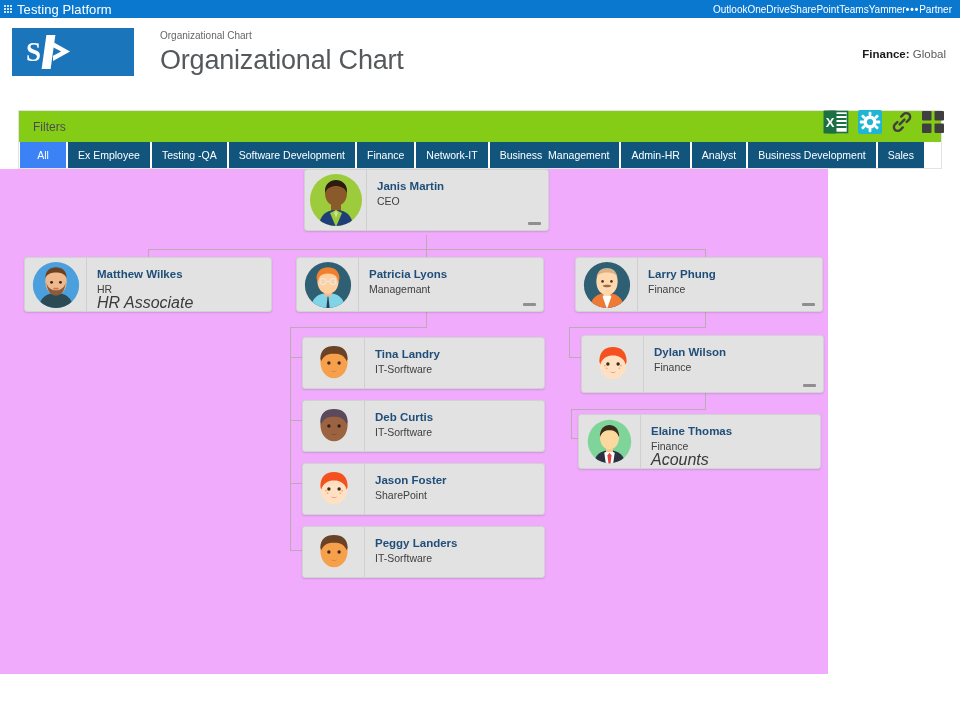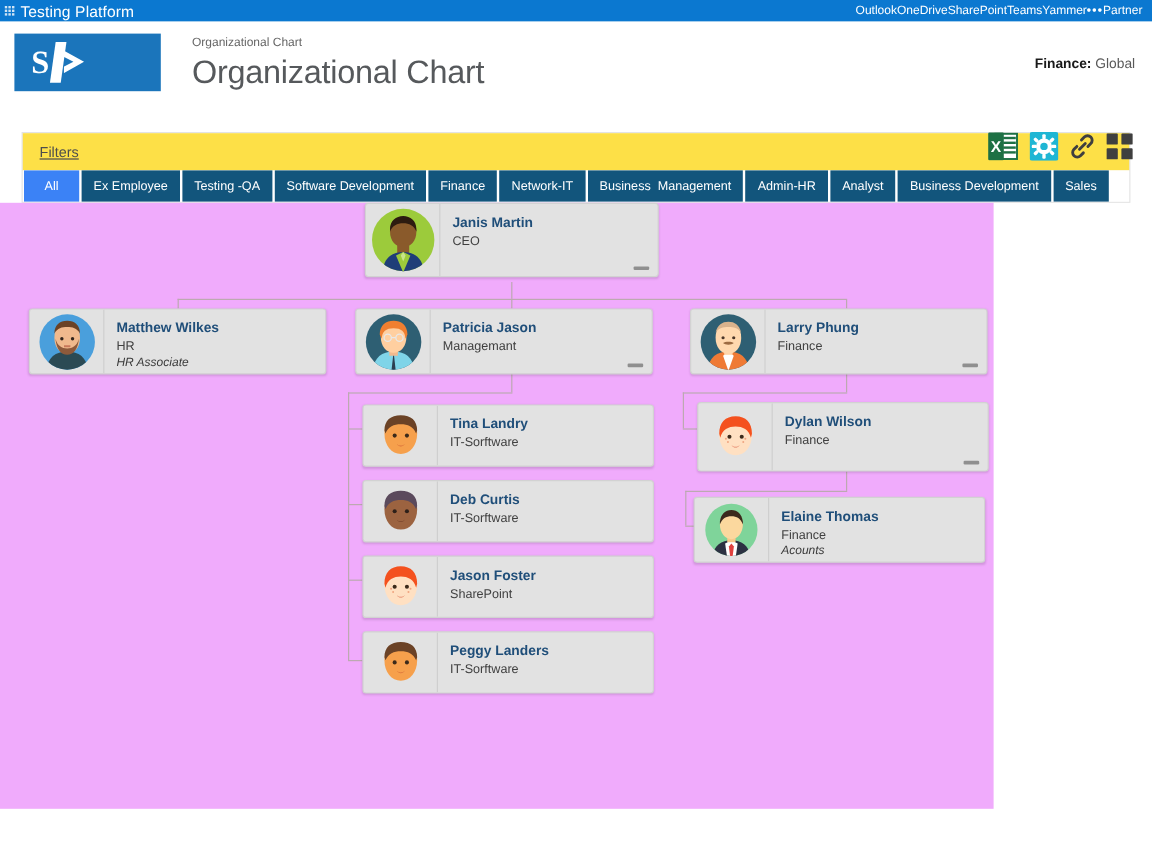--- a/index.html
+++ b/index.html
@@ -97,22 +97,21 @@
   
   .filters-wrap {
     margin: 14px 18px 0 18px;
     border: 1px solid #e3e3e3;
     background: #fafafa;
     width: 924px;
   }
   .filters-label {
     height: 31px; display: flex; align-items: center;
     padding-left: 14px; font-size: 12px; color: #4d4d4d;
-    background: #fde047;
-    text-decoration: underline;
+    background: #84cc16;
   }
   .tabs-row {
     display: flex; align-items: stretch;
     background: #ffffff; padding: 0 1px 0 1px;
     height: 26px;
   }
   .tab {
     background: #12557c;
     color: #ffffff;
     font-size: 10.5px;
@@ -158,21 +157,21 @@
     display: flex; flex-direction: column; justify-content: flex-start;
   }
   .p-name {
     font-size: 11.5px; font-weight: bold; color: #1f4e79;
     line-height: 14px; margin-bottom: 2px;
   }
   .p-role {
     font-size: 10.5px; color: #404040; line-height: 13px;
   }
   .p-sub {
-    font-size: 10px; color: #3a3a3a; font-style: italic; line-height: 13px;
+    font-size: 16px; color: #3a3a3a; font-style: italic; line-height: 13px;
   }
   .collapse-btn {
     position: absolute; right: 7px; bottom: 5px;
     width: 13px; height: 3px; background: #8f8f8f; border-radius: 1px;
     cursor: pointer;
   }
   svg.av { display: block; }
 </style>
 </head>
 <body>
@@ -381,21 +380,21 @@
           <path d="M23 33 h8 v7 h-8z" fill="#f0b98d"></path>
           <path d="M27 9 c8 0 12 5 12 13 0 9-5 15-12 15 s-12-6-12-15 c0-8 4-13 12-13z" fill="#ffcfa0"></path>
           <path d="M14 20 c0-9 6-13 13-13 s13 4 13 13 l-2 4 c0-7-4-10-11-10 s-11 3-11 10z" fill="#f07f30"></path>
           <circle cx="21.5" cy="23" r="3.4" fill="none" stroke="#e8e8e8" stroke-width="1.2"></circle>
           <circle cx="32.5" cy="23" r="3.4" fill="none" stroke="#e8e8e8" stroke-width="1.2"></circle>
           <path d="M25 23 h4" stroke="#e8e8e8" stroke-width="1.2"></path>
         </g>
       </svg>
     </div>
     <div class="info-cell">
-      <div class="p-name">Patricia Jason</div>
+      <div class="p-name">Patricia Lyons</div>
       <div class="p-role">Managemant</div>
       <div class="collapse-btn"></div>
     </div>
   </div>
 
   <div class="node" style="left:575px; top:88px; width:248px; height:55px;">
     <div class="avatar-cell">
       <svg class="av" width="48" height="48" viewBox="0 0 54 54">
         <circle cx="27" cy="27" r="26" fill="#2e5f73"></circle>
         <clipPath id="cl4">

